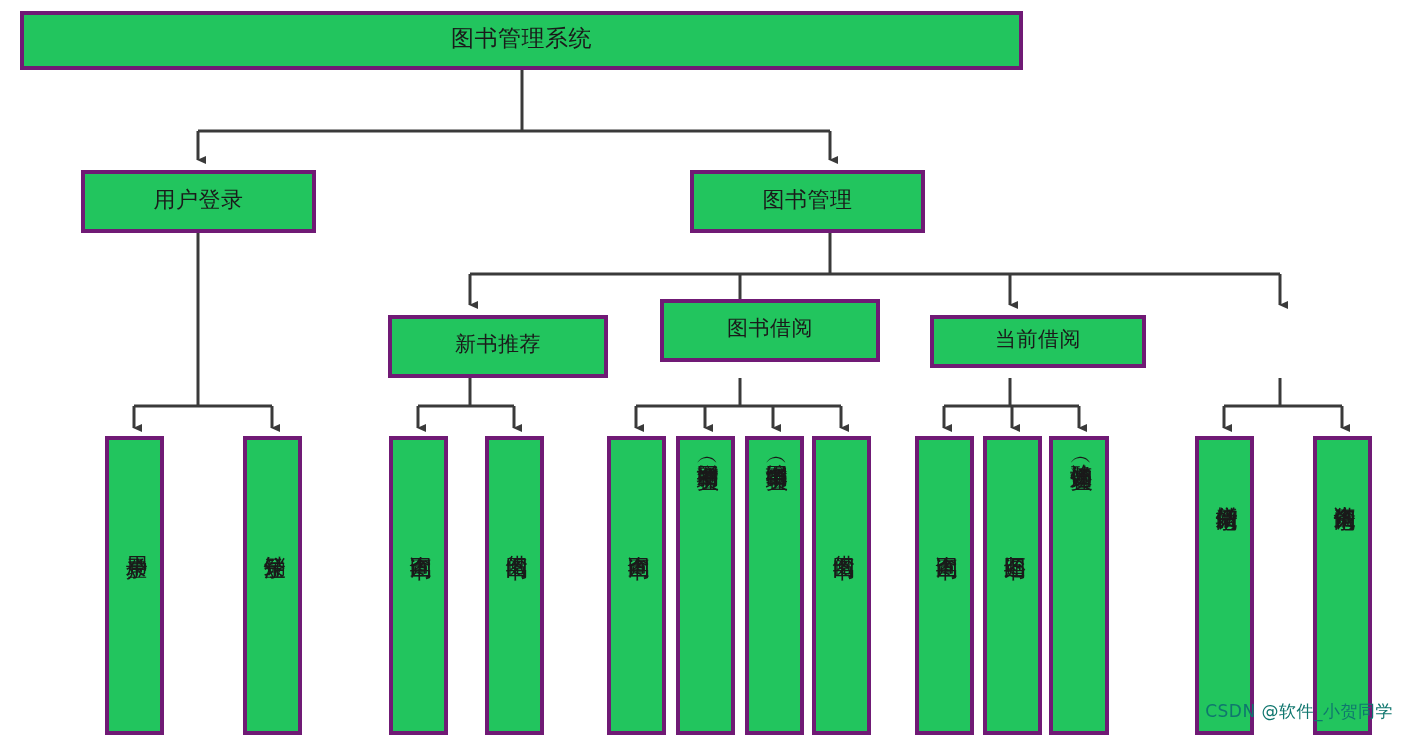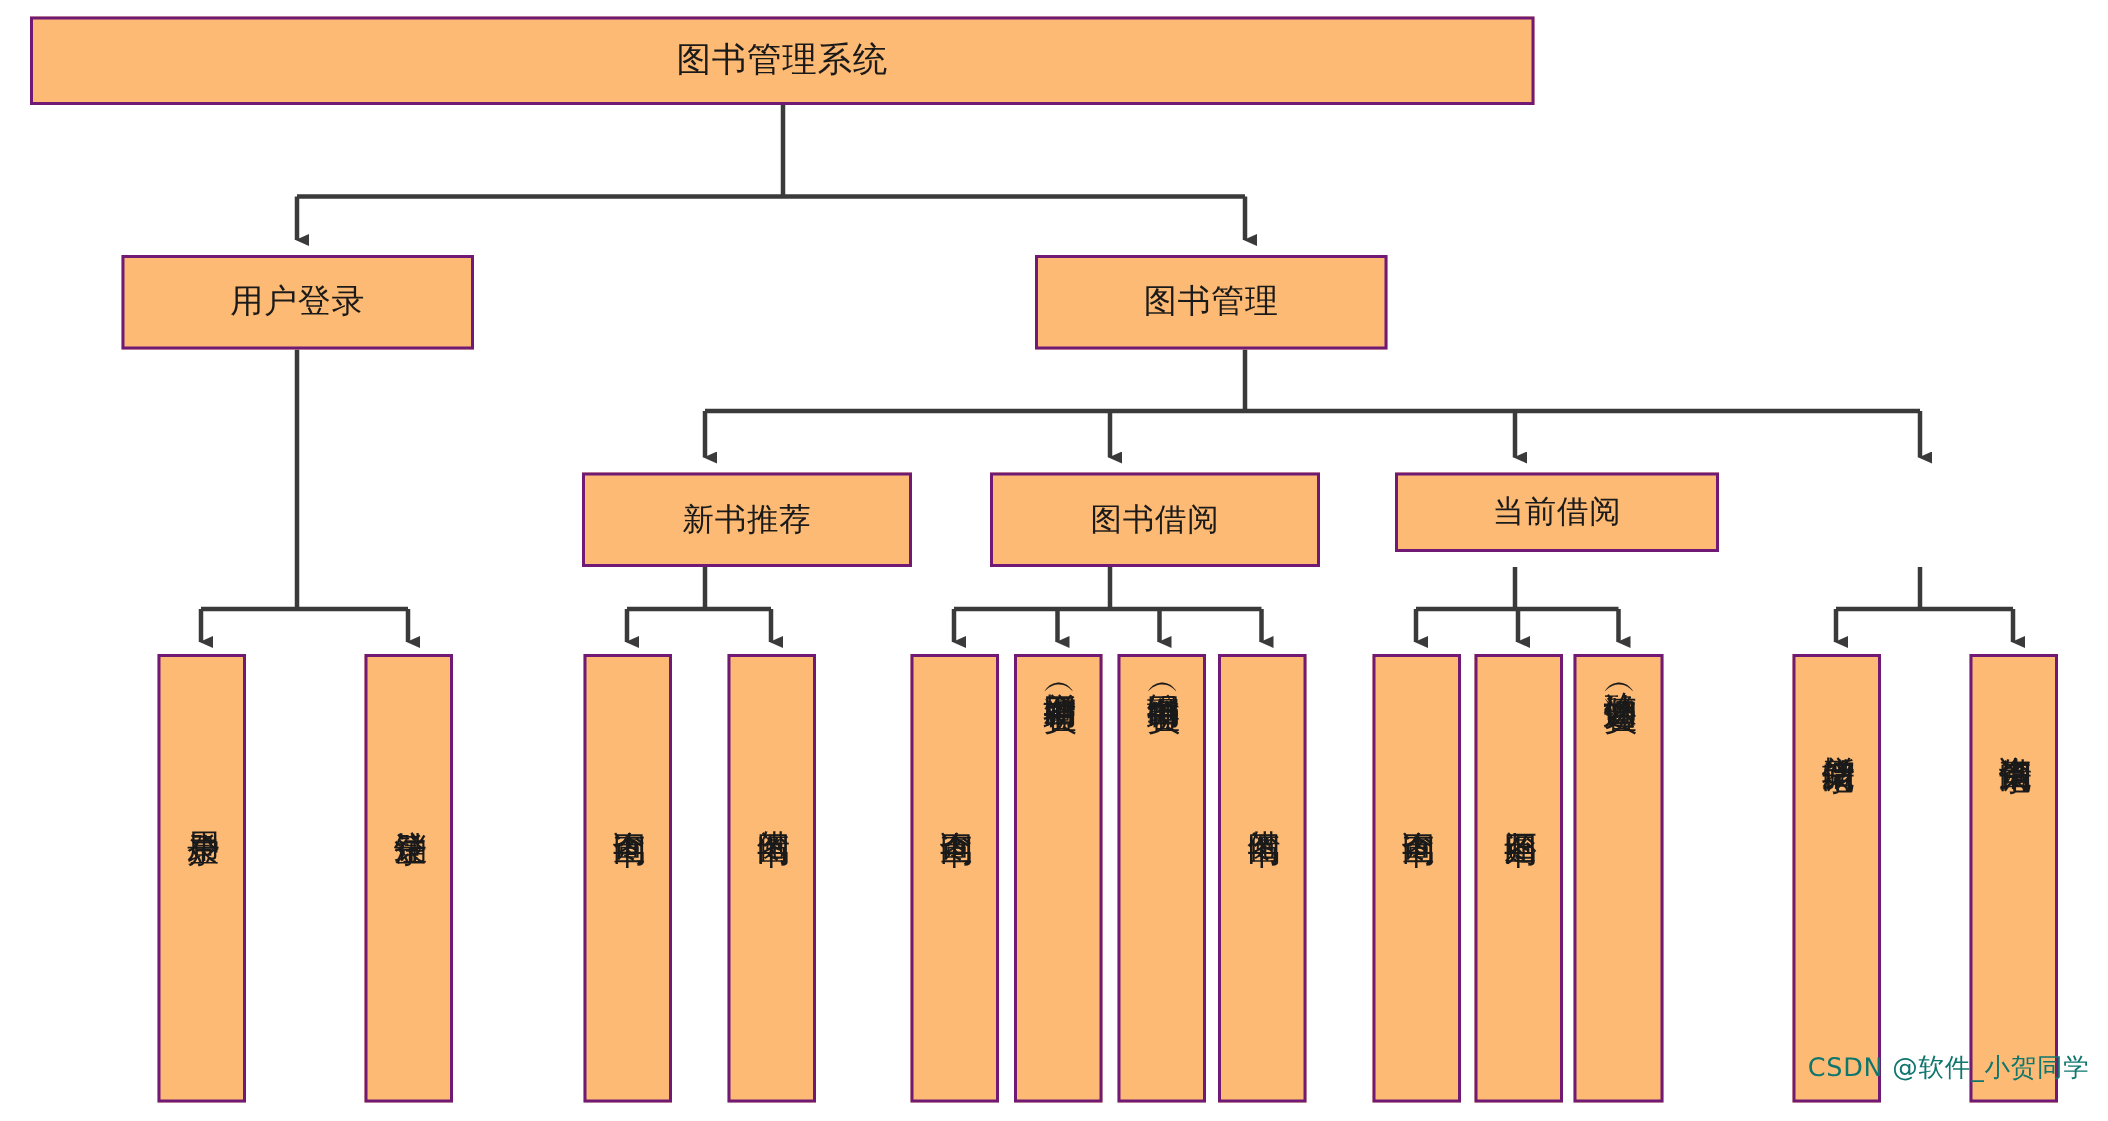--- a/index.html
+++ b/index.html
@@ -23,27 +23,28 @@
     position: absolute;
     left: 0;
     top: 0;
     width: 1405px;
     height: 747px;
     pointer-events: none;
   }
   .node {
     position: absolute;
     box-sizing: border-box;
-    background: #fdba74;
-    border: 2px solid #701a75;
+    background: #22c55e;
+    border: 4px solid #701a75;
     display: flex;
     align-items: center;
     justify-content: center;
     text-align: center;
     color: #1a1a1a;
+    font-family: Liberation Mono, monospace;
   }
   .node .label {
     display: block;
     line-height: 1.18;
     letter-spacing: 0.5px;
   }
   .node-root {
     font-size: 23px;
   }
   .node-l2 {
@@ -144,21 +145,21 @@
   <div class="node node-l2" style="left:81px; top:170px; width:235px; height:63px;">
     <span class="label">用户登录</span>
   </div>
   <div class="node node-l2" style="left:690px; top:170px; width:235px; height:63px;">
     <span class="label">图书管理</span>
   </div>
 
   <div class="node node-l3" style="left:360px; top:315px; width:220px; height:63px;">
     <span class="label">新书推荐</span>
   </div>
-  <div class="node node-l3" style="left:632px; top:315px; width:220px; height:63px;">
+  <div class="node node-l3" style="left:632px; top:299px; width:220px; height:63px;">
     <span class="label">图书借阅</span>
   </div>
   <div class="node node-l3" style="left:902px; top:315px; width:216px; height:53px;">
     <span class="label">当前借阅</span>
   </div>
 
   <div class="node node-leaf mid3" style="left:105px; top:436px; width:59px; height:299px;">
     <span class="label">用户登录</span>
   </div>
   <div class="node node-leaf mid3" style="left:243px; top:436px; width:59px; height:299px;">

